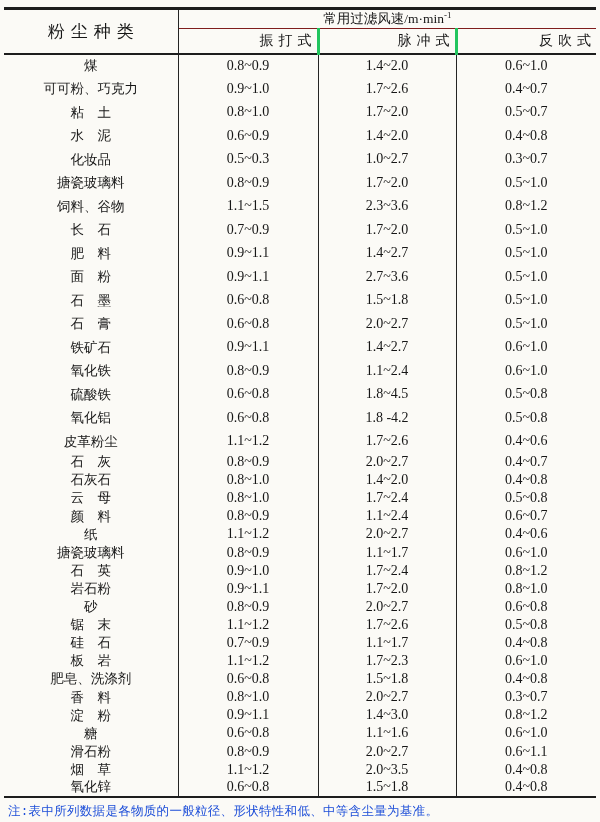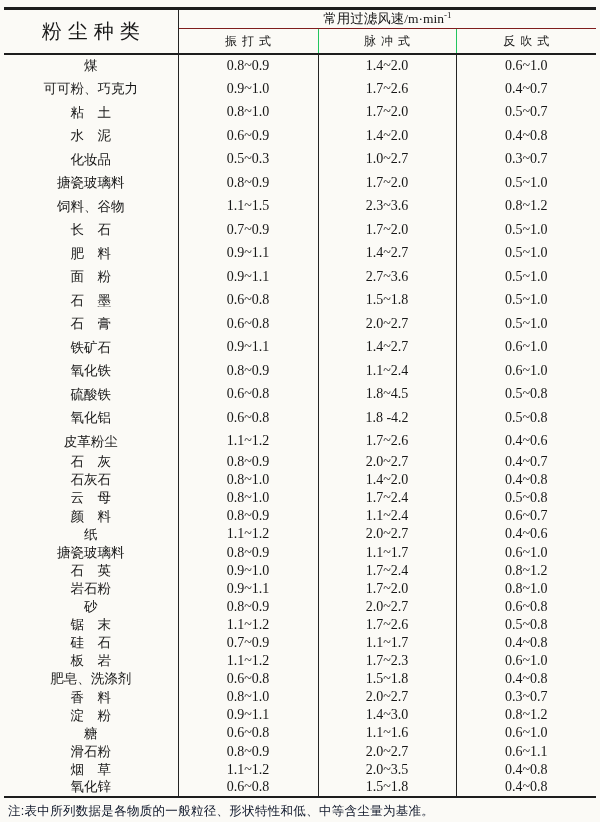--- a/index.html
+++ b/index.html
@@ -38,56 +38,57 @@
     white-space: nowrap;
   }
   
   tr.group-row { height: 20px; }
   tr.subheader-row { height: 25px; }
   th.dust-header {
     border-right: 1px solid #242424;
     border-bottom: 2px solid #1d1d1d;
     letter-spacing: 6px;
     text-indent: 6px;
-    font-size: 20px;
+    font-size: 17px;
   }
   th.group-header {
     border-bottom: 1px solid #7f1d1d;
     font-size: 13.5px;
   }
   th.group-header sup {
     font-size: 9px;
     vertical-align: super;
     line-height: 0;
   }
   tr.subheader-row th {
     border-bottom: 2px solid #1d1d1d;
     letter-spacing: 5px;
     text-indent: 5px;
-    font-size: 12px;
+    font-size: 14px;
+    text-align: right;
   }
   tr.subheader-row th + th {
-    border-left: 1px solid #22c55e;
+    border-left: 3px solid #22c55e;
     margin-left: 28px;
   }
   
   tbody td + td {
     border-left: 1px solid #242424;
   }
   tbody td.dust-cell {
     font-size: 13.5px;
   }
   tr.row-tall { height: 23.5px; }
   tr.row-compact { height: 18.1px; }
   .footnote {
     margin: 5px 0 0 8px;
     font-size: 12.5px;
     letter-spacing: 0.3px;
-    color: #0f172a;
-    font-family: Liberation Sans, sans-serif;
+    color: #1d4ed8;
+    font-family: Liberation Mono, monospace;
   }
 </style>
 </head>
 <body>
 
 <div class="page">
 
   <table class="filter-table">
     <colgroup>
       <col style="width:174px">

